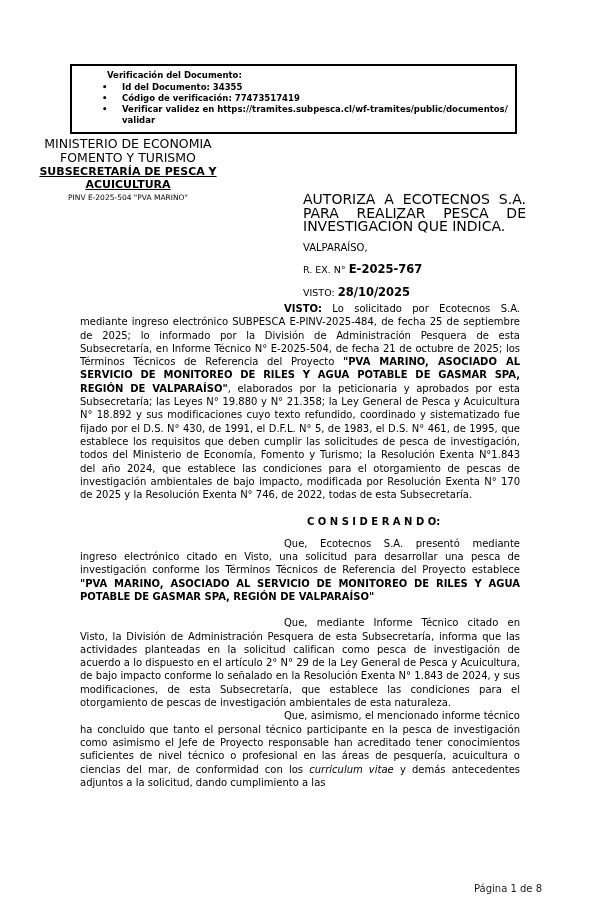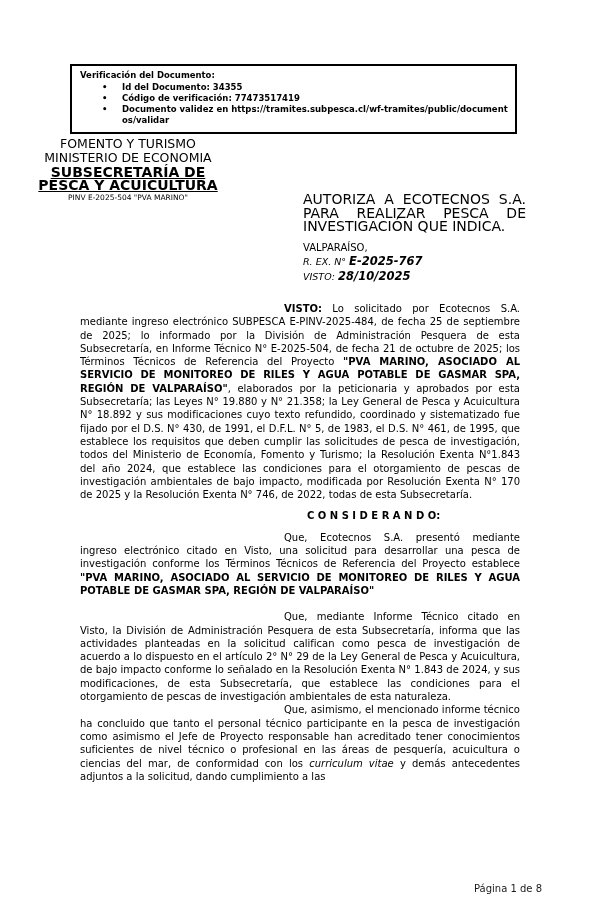--- a/index.html
+++ b/index.html
@@ -10,48 +10,48 @@
     font-family:"DejaVu Sans",sans-serif;
     overflow:hidden;
   }
   
   .verifbox{
     position:absolute;left:70px;top:64px;width:429px;
     border:2px solid #000;
     padding:4px 6px 6px 8px;
     font-size:8.5px;font-weight:bold;line-height:11px;
   }
-  .verifbox .vtitle{margin-bottom:1px;}
+  .verifbox .vtitle{margin-bottom:1px;margin-left:27px;}
   .vitem{display:flex;}
   .vitem .bullet{width:10px;margin-left:22px;flex:0 0 auto;}
   .vitem .vtext{flex:1 1 auto;word-break:break-all;padding-left:10px;}
   
   .letterhead{
     position:absolute;left:28px;top:137px;width:200px;
     text-align:center;
   }
   .lh-ministry{font-size:12.5px;line-height:14px;}
-  .lh-subsec{font-size:14px;line-height:12.5px;font-weight:bold;text-decoration:underline;margin-top:1px;}
+  .lh-subsec{font-size:11px;line-height:12.5px;font-weight:bold;text-decoration:underline;margin-top:1px;}
   .lh-pinv{font-size:7.5px;line-height:9px;margin-top:2px;}
   
   .titleblock{position:absolute;left:303px;top:193px;width:223px;}
   .subject{font-size:14px;line-height:13.5px;text-align:justify;}
   .city{font-size:10px;margin-top:8px;}
-  .rexline,.fechaline{font-size:9.5px;margin-top:1px;font-style:italic;}
+  .rexline,.fechaline{font-size:9.5px;margin-top:9px;}
   .rexline .bignum,.fechaline .bignum{font-size:11.5px;font-weight:bold;}
   
   .docbody{
     position:absolute;left:80px;top:302px;width:440px;
     font-size:10px;line-height:13.3px;text-align:justify;
   }
   .docbody p{margin:0;text-indent:204px;}
   .docbody p.gap-after{margin-bottom:13px;}
   .heading-considerando{
     font-weight:bold;font-size:10px;
-    margin:8px 0 8px 227px;
+    margin:14px 0 8px 227px;
     text-align:left;
   }
   
   .pagefooter{
     position:absolute;left:474px;top:883px;
     font-size:10px;color:#1a1a1a;
   }
 </style>
 </head>
 <body>
@@ -63,27 +63,27 @@
     <div class="vitem">
       <span class="bullet">•</span>
       <span class="vtext">Id del Documento: 34355</span>
     </div>
     <div class="vitem">
       <span class="bullet">•</span>
       <span class="vtext">Código de verificación: 77473517419</span>
     </div>
     <div class="vitem">
       <span class="bullet">•</span>
-      <span class="vtext">Documento validez en https://tramites.subpesca.cl/wf-tramites/public/documentos/validar</span>
+      <span class="vtext">Verificar validez en https://tramites.subpesca.cl/wf-tramites/public/documentos/validar</span>
     </div>
   </div>
 
   <div class="letterhead">
+    <div class="lh-ministry">MINISTERIO DE ECONOMIA</div>
     <div class="lh-ministry">FOMENTO Y TURISMO</div>
-    <div class="lh-ministry">MINISTERIO DE ECONOMIA</div>
     <div class="lh-subsec">SUBSECRETARÍA DE PESCA Y ACUICULTURA</div>
     <div class="lh-pinv">PINV E-2025-504 "PVA MARINO"</div>
   </div>
 
   <div class="titleblock">
     <div class="subject">AUTORIZA A ECOTECNOS S.A. PARA REALIZAR PESCA DE INVESTIGACIÓN QUE INDICA.</div>
     <div class="city">VALPARAÍSO,</div>
     <div class="rexline">
       <span>R. EX. N°</span>
       <span class="bignum">E-2025-767</span>

